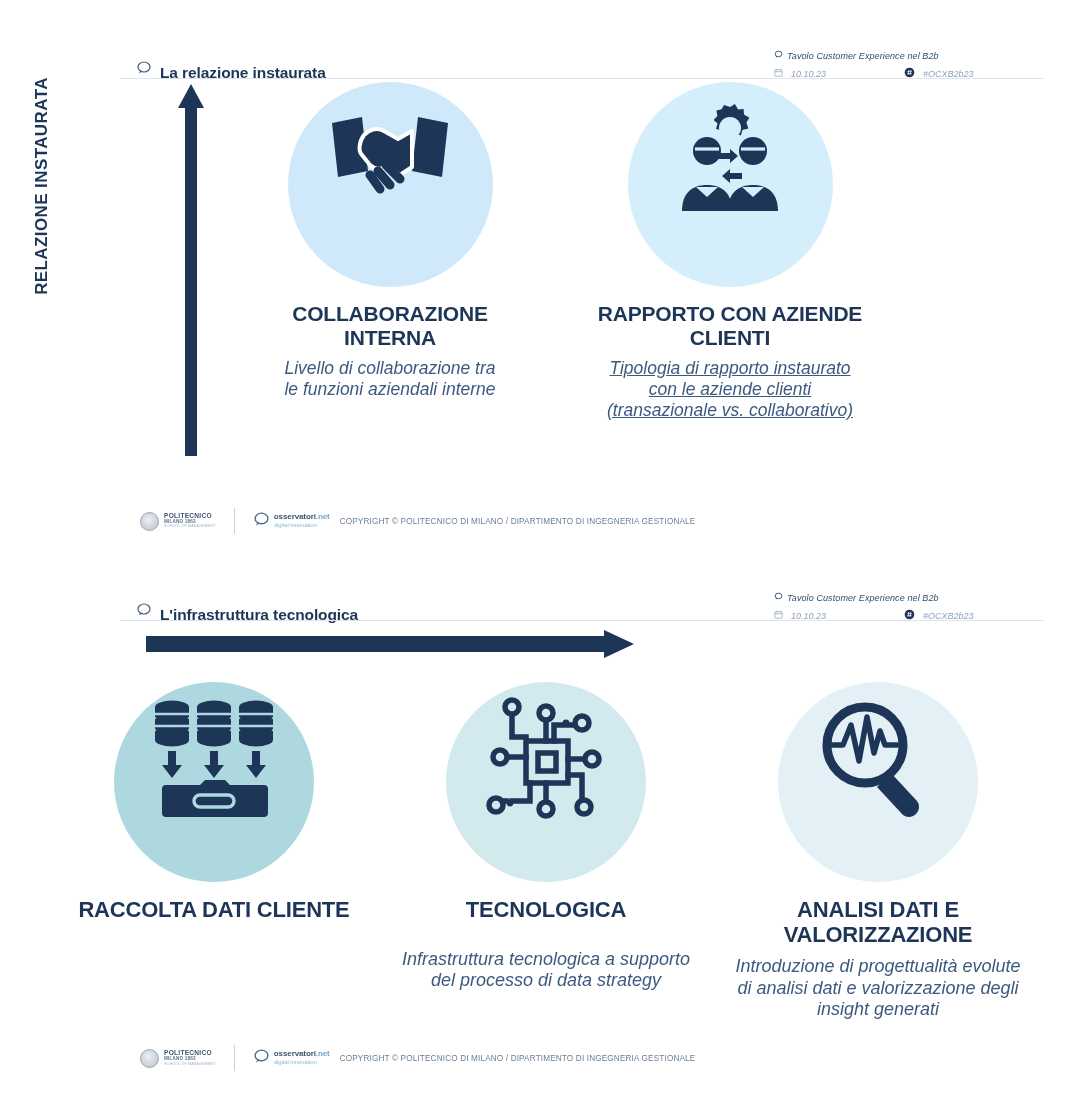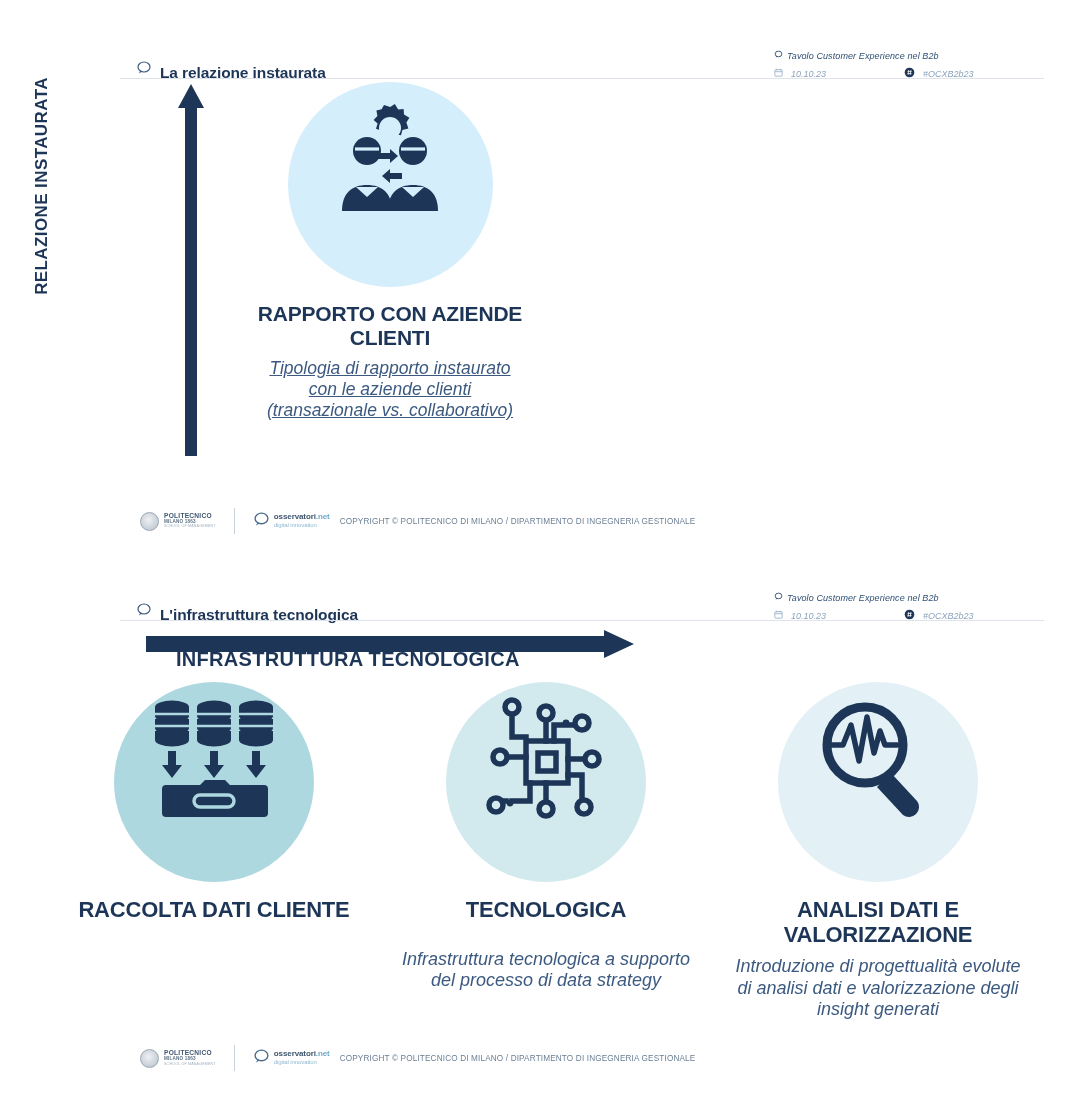--- a/index.html
+++ b/index.html
@@ -237,20 +237,36 @@
         <span class="arrow-up">
           <svg width="26" height="372" viewBox="0 0 26 372">
             <polygon points="13,0 26,24 19,24 19,372 7,372 7,24 0,24" fill="#1d3557"></polygon>
           </svg>
         </span>
       </div>
       <div class="vaxis-label">RELAZIONE INSTAURATA</div>
 
       <div class="cards-1">
 
+        <div class="card">
+          <div class="circle-wrap">
+            <div class="circle c-blue"></div>
+            <div class="icon-holder">
+              <svg width="128" height="98" viewBox="0 0 128 98">
+                <path d="M6 14 L36 8 L42 62 L12 68 Z" fill="#1d3557"></path>
+                <path d="M122 14 L92 8 L86 62 L116 68 Z" fill="#1d3557"></path>
+                <path d="M38 26 C44 20 52 18 58 22 L72 30 L86 22 L86 58 L74 66 L62 56 C58 60 50 62 44 56 L36 46 C32 42 33 33 38 26 Z" fill="#1d3557" stroke="#ffffff" stroke-width="4" stroke-linejoin="round"></path>
+                <path d="M60 56 L74 70 M52 62 L64 76 M44 66 L54 80" stroke="#1d3557" stroke-width="9" stroke-linecap="round"></path>
+                <path d="M60 56 L74 70 M52 62 L64 76 M44 66 L54 80" stroke="#ffffff" stroke-width="2.4" stroke-linecap="round" opacity="0"></path>
+              </svg>
+            </div>
+          </div>
+          <div class="card-title">COLLABORAZIONE INTERNA</div>
+          <div class="card-desc" style="padding:0 34px;">Livello di collaborazione tra le funzioni aziendali interne</div>
+        </div>
 
         <div class="card">
           <div class="circle-wrap">
             <div class="circle c-blue2"></div>
             <div class="icon-holder">
               <svg width="124" height="118" viewBox="0 0 124 118">
                 <g fill="#1d3557">
                   <path d="M62 2 l5.5 1.2 2.4-4.0 0 0 M62 4 a18 18 0 1 0 0.01 0" opacity="0"></path>
                   <path d="M62 2
                            l6.2 2.0 4.6-3.0 3.4 5.4 5.4-0.4 0.4 5.4 5.4 3.4-3.0 4.6 2.0 6.2-6.0 1.4-1.4 5.2-5.4-1.0-4.0 3.8-3.6-4.0-5.2 1.6-1.6-5.2-5.2-1.6 1.6-5.2-4.0-3.6 3.8-4.0-1.0-5.4 5.2-1.4z" transform="translate(-6,4)"></path>
@@ -355,21 +371,20 @@
       </div>
       <div class="hr-rule" style="top:44px;"></div>
     </div>
 
     <div class="haxis">
       <span class="arrow-right">
         <svg width="488" height="28" viewBox="0 0 488 28">
           <polygon points="0,6 458,6 458,0 488,14 458,28 458,22 0,22" fill="#1d3557"></polygon>
         </svg>
       </span>
-      <div class="haxis-label">INFRASTRUTTURA TECNOLOGICA</div>
     </div>
 
     <div class="cards-2">
 
       <div class="card">
         <div class="circle-wrap">
           <div class="circle c-teal"></div>
           <div class="icon-holder">
             <svg width="132" height="122" viewBox="0 0 132 122">
               <g fill="#1d3557">

